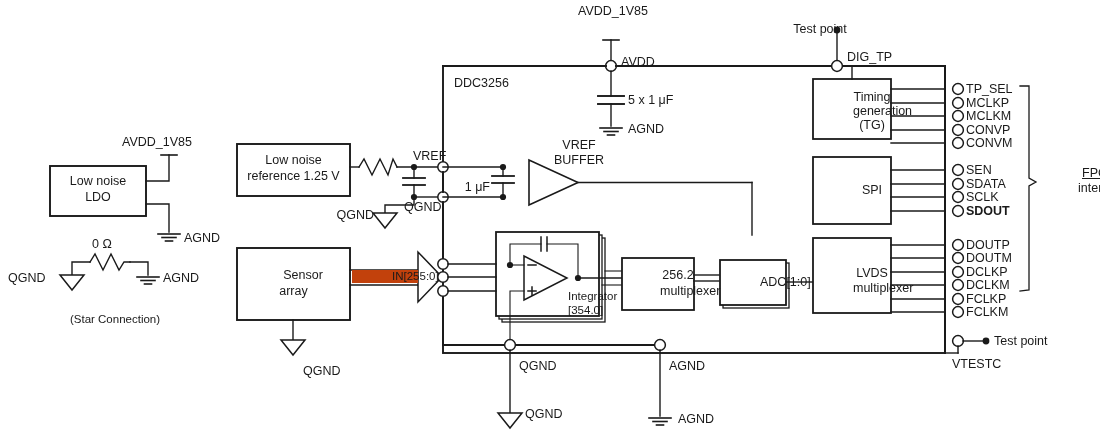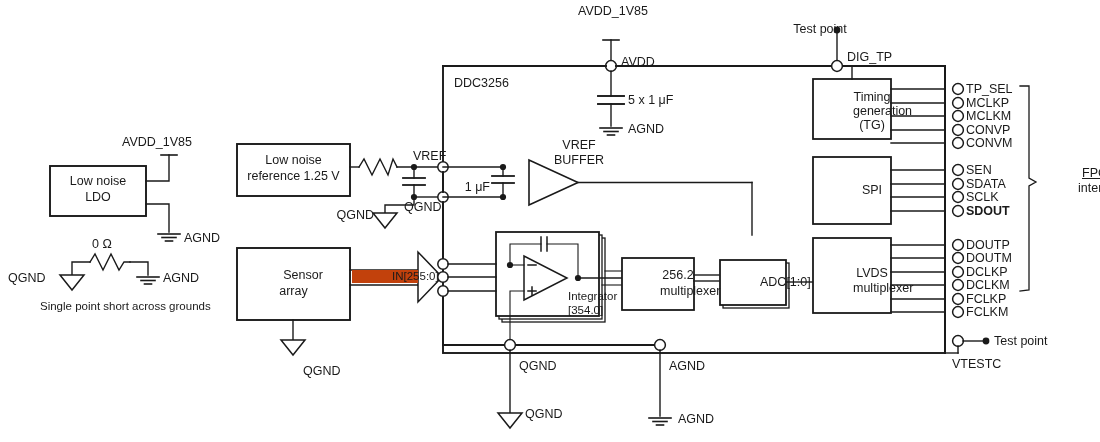--- a/index.html
+++ b/index.html
@@ -247,21 +247,21 @@
     </g>
   </svg>
 
   <div class="lbl blk" style="left:50px; top:174px; width:96px;">Low noise</div>
   <div class="lbl blk" style="left:50px; top:190px; width:96px;">LDO</div>
   <div class="lbl" style="left:122px; top:135px;">AVDD_1V85</div>
   <div class="lbl" style="left:184px; top:231px;">AGND</div>
   <div class="lbl" style="left:92px; top:237px;">0 Ω</div>
   <div class="lbl" style="left:8px; top:271px;">QGND</div>
   <div class="lbl" style="left:163px; top:271px;">AGND</div>
-  <div class="lbl c sm" style="left:0px; top:300px; width:190px;">Single point short across grounds</div>
+  <div class="lbl c sm" style="left:0px; top:313px; width:190px;">(Star Connection)</div>
 
   <div class="lbl blk" style="left:237px; top:153px; width:113px;">Low noise</div>
   <div class="lbl blk" style="left:237px; top:169px; width:113px;">reference 1.25 V</div>
   <div class="lbl r" style="left:320px; top:208px; width:54px;">QGND</div>
   <div class="lbl" style="left:404px; top:200px;">QGND</div>
   <div class="lbl" style="left:413px; top:149px;">VREF</div>
   <div class="lbl r" style="left:446px; top:180px; width:44px;">1 μF</div>
   <div class="lbl c" style="left:514px; top:138px; width:90px;">VREF</div>
   <div class="lbl c" style="left:514px; top:153px; width:90px;">BUFFER</div>
 

